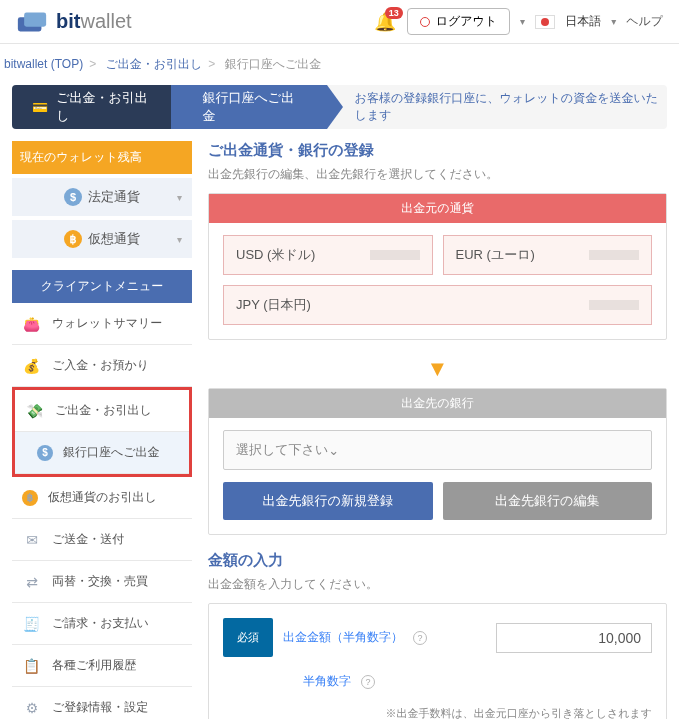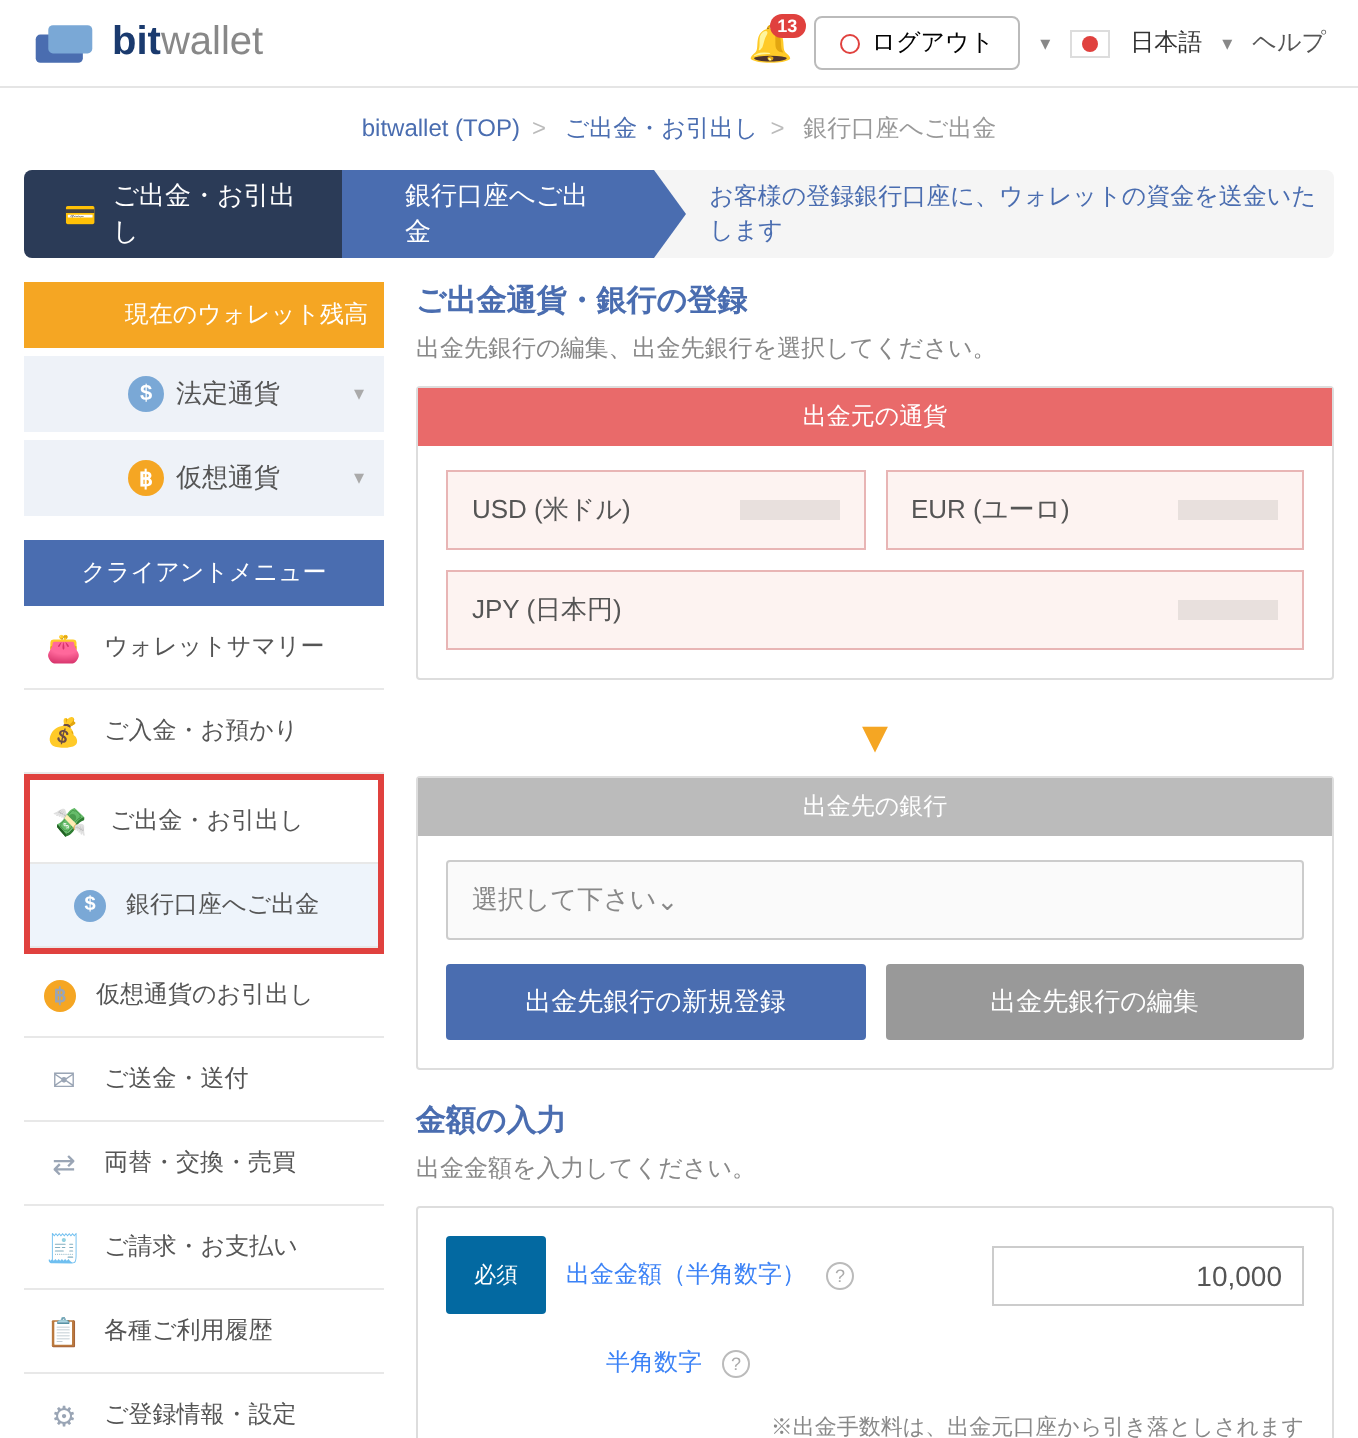--- a/index.html
+++ b/index.html
@@ -18,39 +18,39 @@
 .bell-badge { position: absolute; top: -4px; right: -6px; background: #e0413e; color: #fff; font-size: 9px; border-radius: 8px; padding: 1px 4px; font-weight: 600; }
 .logout-btn { display: flex; align-items: center; gap: 6px; border: 1px solid #bbb; border-radius: 4px; padding: 4px 12px; font-size: 12px; cursor: pointer; background: #fff; }
 .logout-btn .pw { width: 10px; height: 10px; border: 1.5px solid #e0413e; border-radius: 50%; position: relative; }
 .caret { font-size: 10px; color: #888; }
 .flag { width: 20px; height: 14px; background: #fff; border: 1px solid #ddd; display: inline-flex; align-items: center; justify-content: center; }
 .flag .dot { width: 8px; height: 8px; background: #e0413e; border-radius: 50%; }
 .lang { font-size: 12px; }
 .help { font-size: 12px; color: #555; }
 
 
-.breadcrumb { font-size: 12px; padding: 12px 4px; color: #999; text-align: center; }
+.breadcrumb { font-size: 12px; padding: 12px 4px; color: #999; }
 .breadcrumb a { color: #4a6db0; }
 .breadcrumb .sep { margin: 0 6px; color: #bbb; }
 
 
 .banner { display: flex; align-items: center; background: #f5f5f5; border-radius: 4px; margin: 0 12px 12px; overflow: hidden; height: 44px; }
 .banner-dark { background: #2b3b57; color: #fff; display: flex; align-items: center; gap: 8px; padding: 0 20px; height: 100%; position: relative; }
 .banner-dark::after { content: ""; position: absolute; right: -16px; top: 0; border-top: 22px solid transparent; border-bottom: 22px solid transparent; border-left: 16px solid #2b3b57; }
 .banner-blue { background: #4a6db0; color: #fff; padding: 0 28px 0 32px; height: 100%; display: flex; align-items: center; position: relative; }
 .banner-blue::after { content: ""; position: absolute; right: -16px; top: 0; border-top: 22px solid transparent; border-bottom: 22px solid transparent; border-left: 16px solid #4a6db0; }
 .banner-text { padding-left: 28px; font-size: 12px; color: #4a6db0; }
 
 
 .content { display: flex; gap: 16px; padding: 0 12px 20px; align-items: flex-start; }
 .sidebar { width: 180px; flex-shrink: 0; }
 .main { flex: 1; }
 
 
-.side-block-title { background: #f5a623; color: #fff; font-size: 12px; text-align: right; padding: 8px; margin-bottom: 4px; }
+.side-block-title { background: #f5a623; color: #fff; font-size: 12px; text-align: left; padding: 8px; margin-bottom: 4px; }
 .side-currency { background: #eef2f8; display: flex; align-items: center; justify-content: center; gap: 6px; padding: 10px; font-size: 13px; color: #555; margin-bottom: 4px; position: relative; }
 .side-currency .chev { position: absolute; right: 10px; color: #aaa; font-size: 10px; }
 .coin-icon { width: 18px; height: 18px; border-radius: 50%; display: inline-flex; align-items: center; justify-content: center; color: #fff; font-size: 11px; font-weight: 700; }
 .coin-blue { background: #7aa8d6; }
 .coin-orange { background: #f5a623; }
 
 .side-menu-title { background: #4a6db0; color: #fff; font-size: 12px; text-align: center; padding: 8px; margin-top: 12px; }
 .side-item { display: flex; align-items: center; gap: 10px; padding: 12px 10px; border-bottom: 1px solid #e8e8e8; font-size: 12px; color: #555; cursor: pointer; }
 .side-item.sub { background: #eef4fb; padding-left: 22px; }
 .side-item .ic { width: 20px; color: #9aa5b5; font-size: 14px; text-align: center; }

